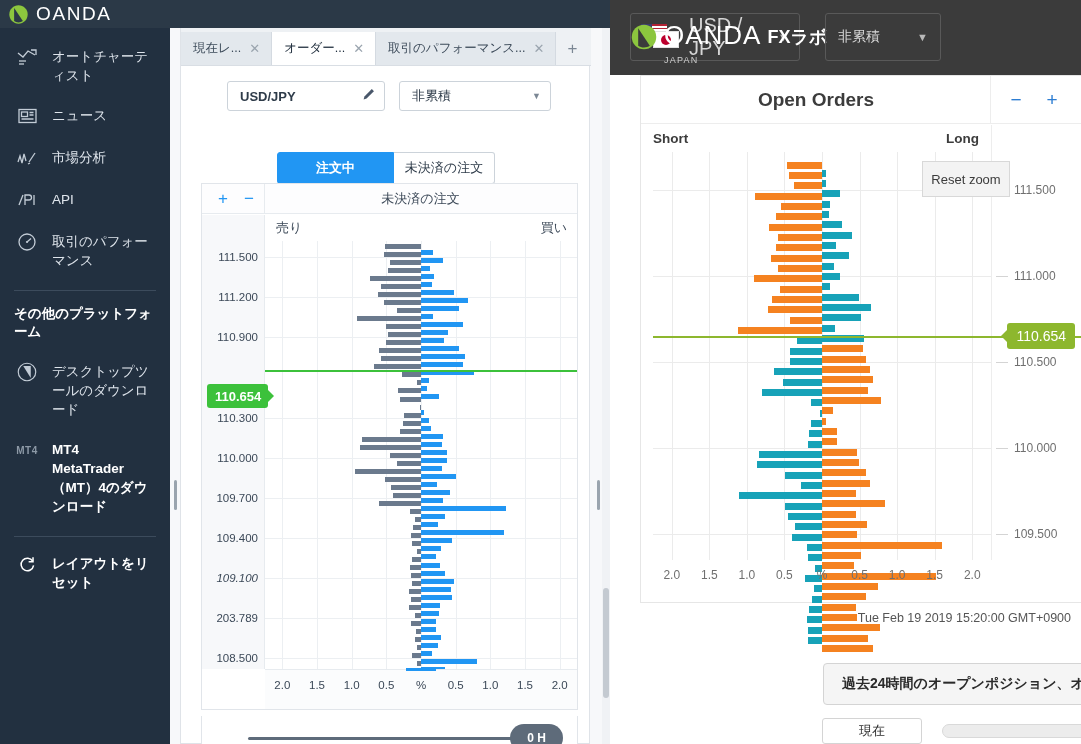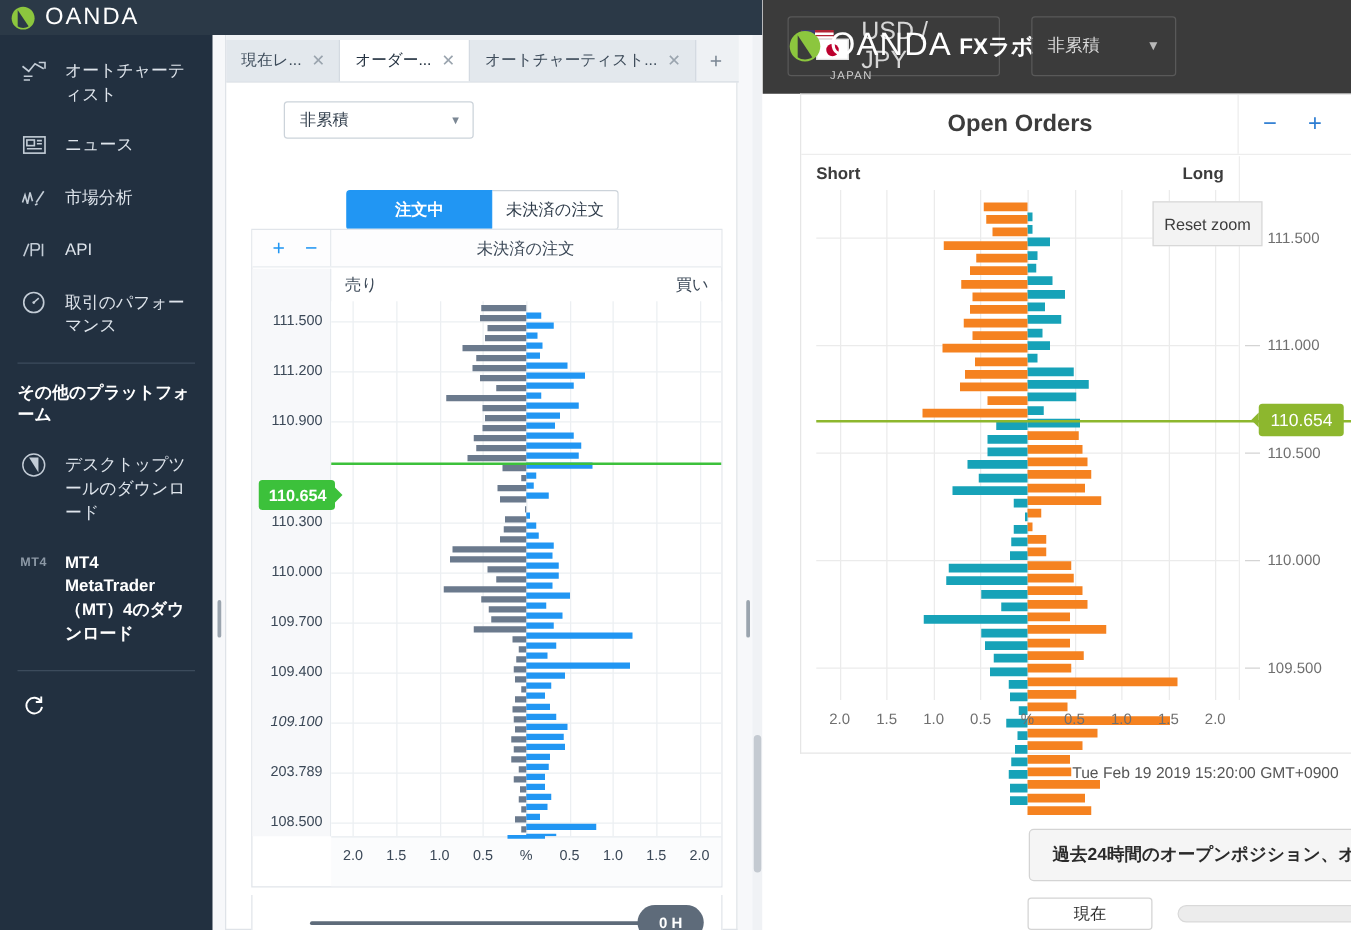--- a/index.html
+++ b/index.html
@@ -465,44 +465,53 @@
 
       <div class="nav-sep"></div>
 
       <div class="nav-item bold">
         <span class="nav-ico">
           <svg width="19" height="19" viewBox="0 0 20 20" fill="none" stroke="#ffffff" stroke-width="1.6">
             <path d="M15.5 6.5 A6.6 6.6 0 1 0 16.4 11"></path>
               <path d="M15.8 2.3 L15.8 7 L11.2 7"></path>
           </svg>
         </span>
+        <span class="nav-label">レイアウトをリセット</span>
       </div>
     </div>
 
     <div id="sidebar-handle"></div>
 
     <div id="main-panel">
 
       <div id="tabbar">
         <div class="tab">
           <span>現在レ...</span>
           <span class="x">✕</span>
         </div>
         <div class="tab active">
           <span>オーダー...</span>
           <span class="x">✕</span>
         </div>
         <div class="tab">
-          <span>オートチャーティスト...</span>
+          <span>取引のパフォーマンス...</span>
           <span class="x">✕</span>
         </div>
         <div class="tab-add">+</div>
       </div>
 
       <div id="selector-row">
+        <div class="sel-box" id="pair-select">
+          <span>USD/JPY</span>
+          <span class="pencil">
+            <svg width="13" height="13" viewBox="0 0 16 16" fill="#49576a">
+              <path d="M12.1 1.3 14.7 3.9 5.6 13 2 14 3 10.4z"></path>
+            </svg>
+          </span>
+        </div>
         <div class="sel-box" id="agg-select">
           <span>非累積</span>
           <span class="caret">▼</span>
         </div>
       </div>
 
       <div id="seg-row">
         <div class="seg first on">注文中</div>
         <div class="seg last">未決済の注文</div>
       </div>

